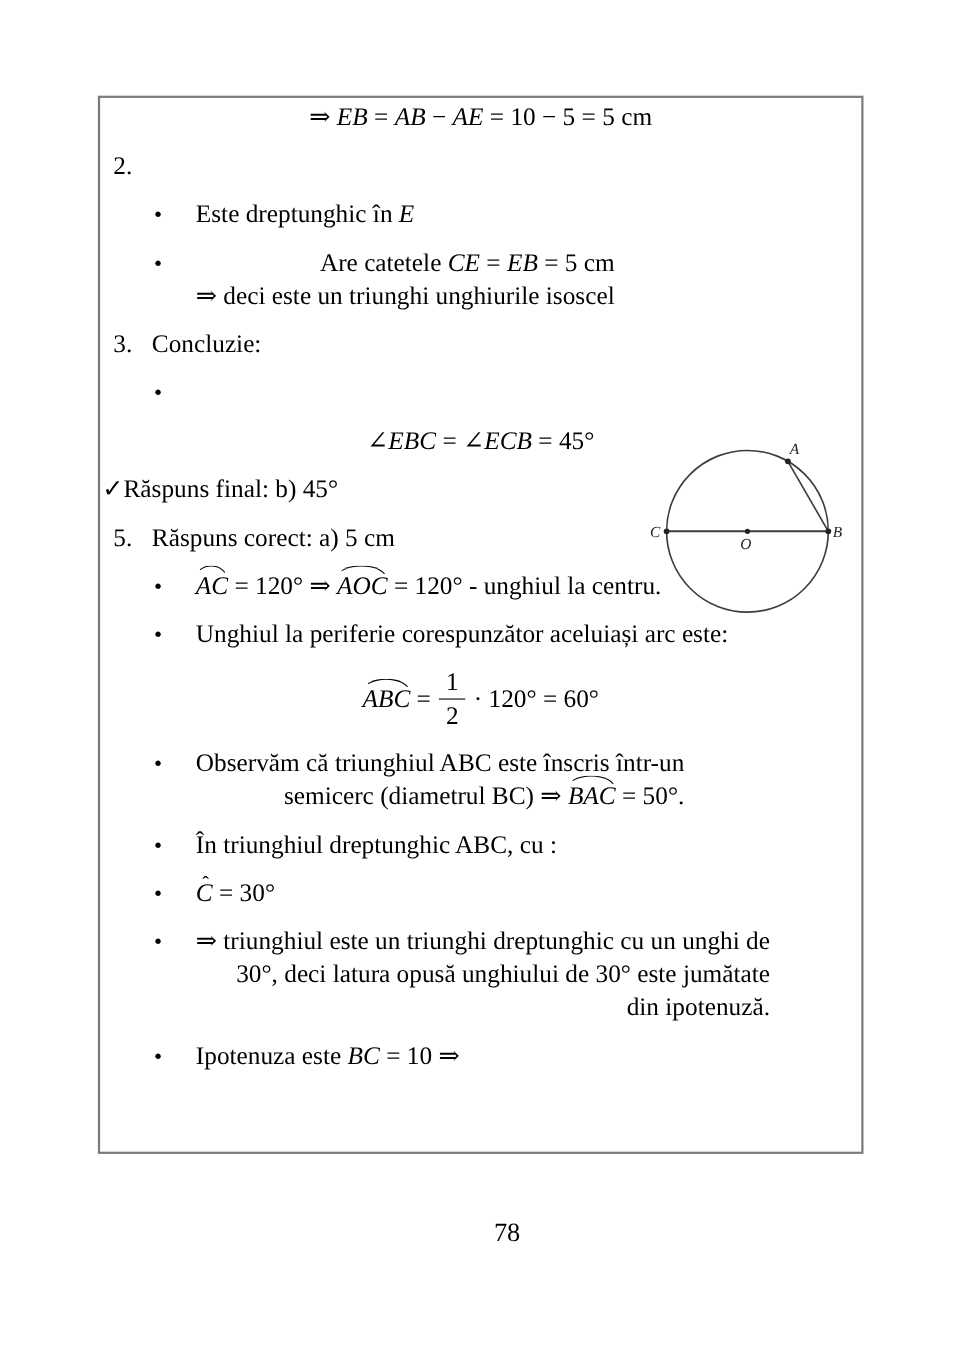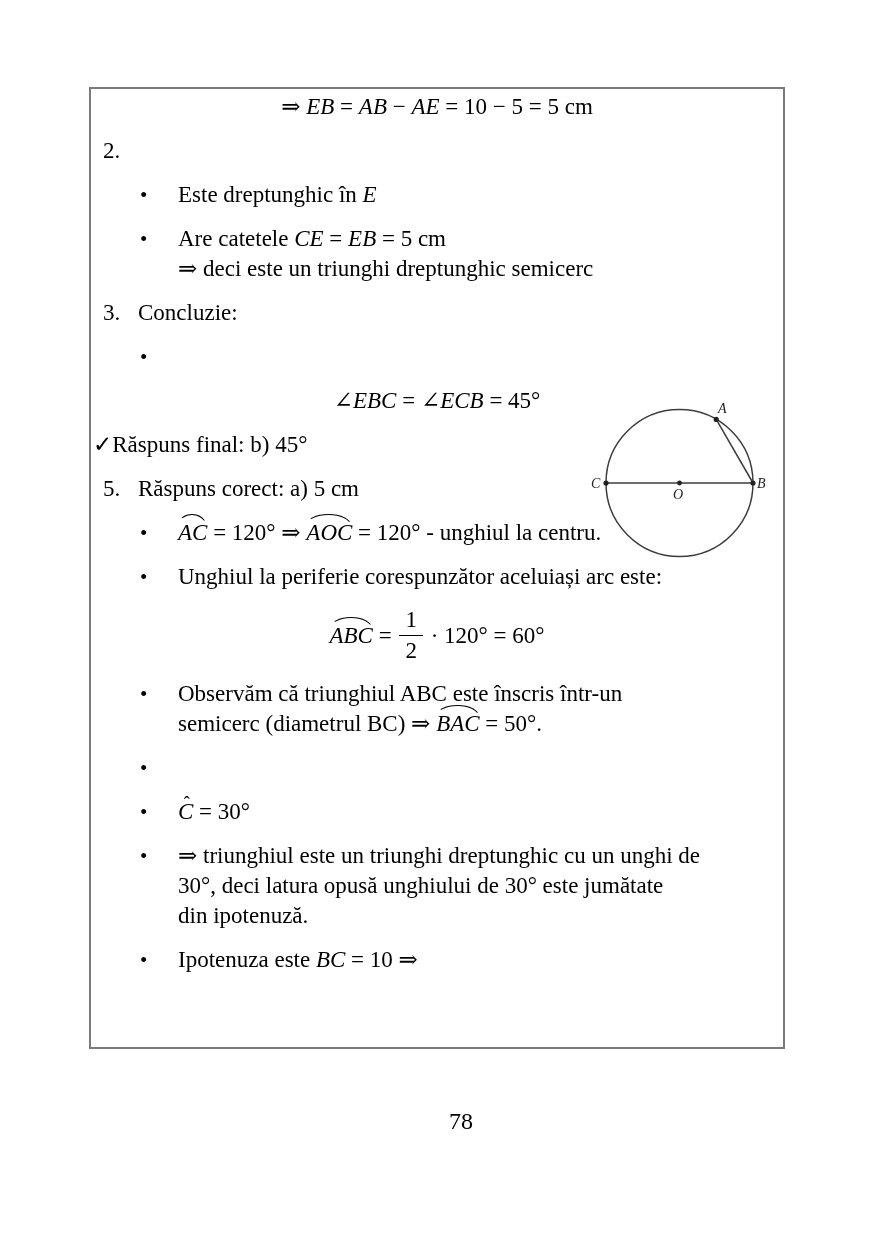--- a/index.html
+++ b/index.html
@@ -15,21 +15,21 @@
   }
   .row{margin:14px 0 0 0;font-size:23px;line-height:30px;}
   .row:first-child{margin-top:0;}
   .formula-line{display:flex;justify-content:center;align-items:center;}
   .formula-line > span{white-space:pre;}
   .item{display:flex;padding-left:12px;}
   .item .num{width:35px;flex:none;}
   .item .itext{white-space:pre;}
   .bullet{display:flex;padding-left:49px;}
   .bullet .glyph{width:38px;flex:none;font-size:21px;}
-  .btext .line{white-space:pre;}
+  .btext .line{white-space:pre;text-align:right;}
   .check{padding-left:2px;white-space:pre;}
   .it{font-style:italic;}
   .arc{
     font-style:italic;display:inline-block;position:relative;
   }
   .arc::before{
     content:"";position:absolute;left:0;right:1px;top:-4px;height:9px;
     border:1.6px solid transparent;border-top-color:#000;
     border-radius:50% 50% 0 0 / 100% 100% 0 0;
   }
@@ -70,21 +70,21 @@
       <div class="row bullet">
         <span class="glyph">•</span>
         <div class="btext">
           <div class="line"><span>Este dreptunghic în </span><span class="it">E</span></div>
         </div>
       </div>
       <div class="row bullet">
         <span class="glyph">•</span>
         <div class="btext">
           <div class="line"><span>Are catetele </span><span class="it">CE</span><span> = </span><span class="it">EB</span><span> = 5 cm</span></div>
-          <div class="line"><span>⇒ deci este un triunghi dreptunghic semicerc</span></div>
+          <div class="line"><span>⇒ deci este un triunghi unghiurile isoscel</span></div>
         </div>
       </div>
       <div class="row item">
         <span class="num">3.</span>
         <span class="itext"><span>Concluzie:</span></span>
       </div>
       <div class="row bullet">
         <span class="glyph">•</span>
       </div>
       <div class="row formula-line">
@@ -118,20 +118,23 @@
       </div>
       <div class="row bullet">
         <span class="glyph">•</span>
         <div class="btext">
           <div class="line"><span>Observăm că triunghiul ABC este înscris într-un</span></div>
           <div class="line"><span>semicerc (diametrul BC) ⇒ </span><span class="arc">BAC</span><span> = 50°.</span></div>
         </div>
       </div>
       <div class="row bullet">
         <span class="glyph">•</span>
+        <div class="btext">
+          <div class="line"><span>În triunghiul dreptunghic ABC, cu :</span></div>
+        </div>
       </div>
       <div class="row bullet">
         <span class="glyph">•</span>
         <div class="btext">
           <div class="line"><span class="hat">C</span><span> = 30°</span></div>
         </div>
       </div>
       <div class="row bullet">
         <span class="glyph">•</span>
         <div class="btext">

